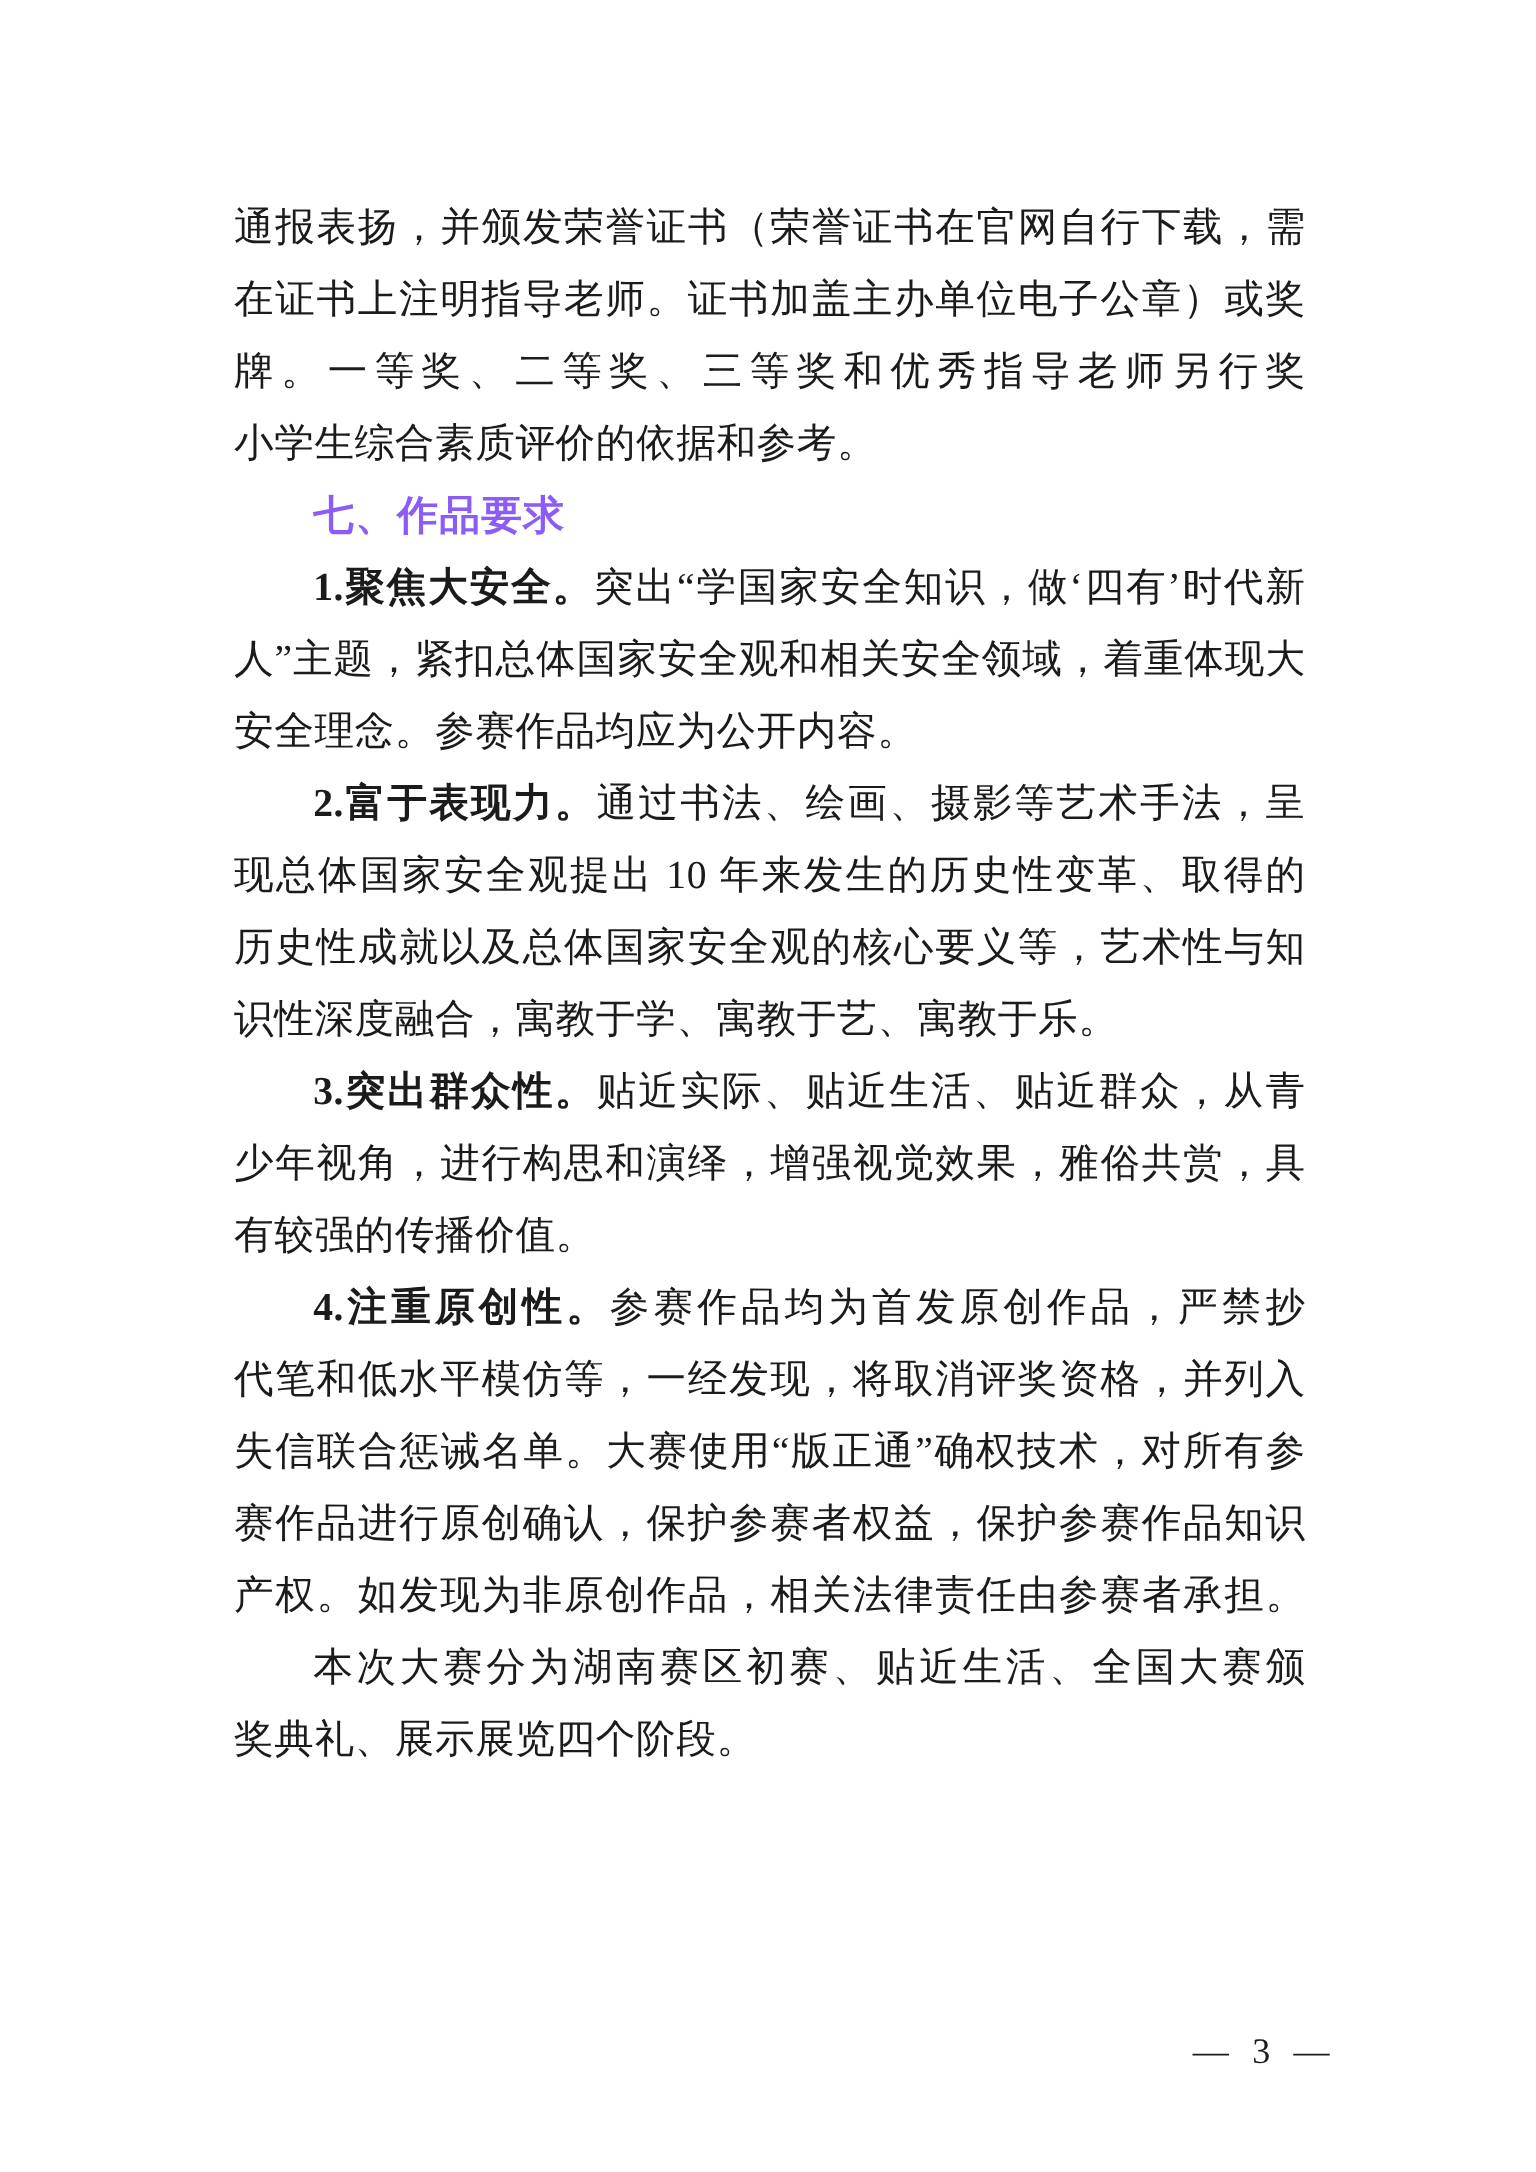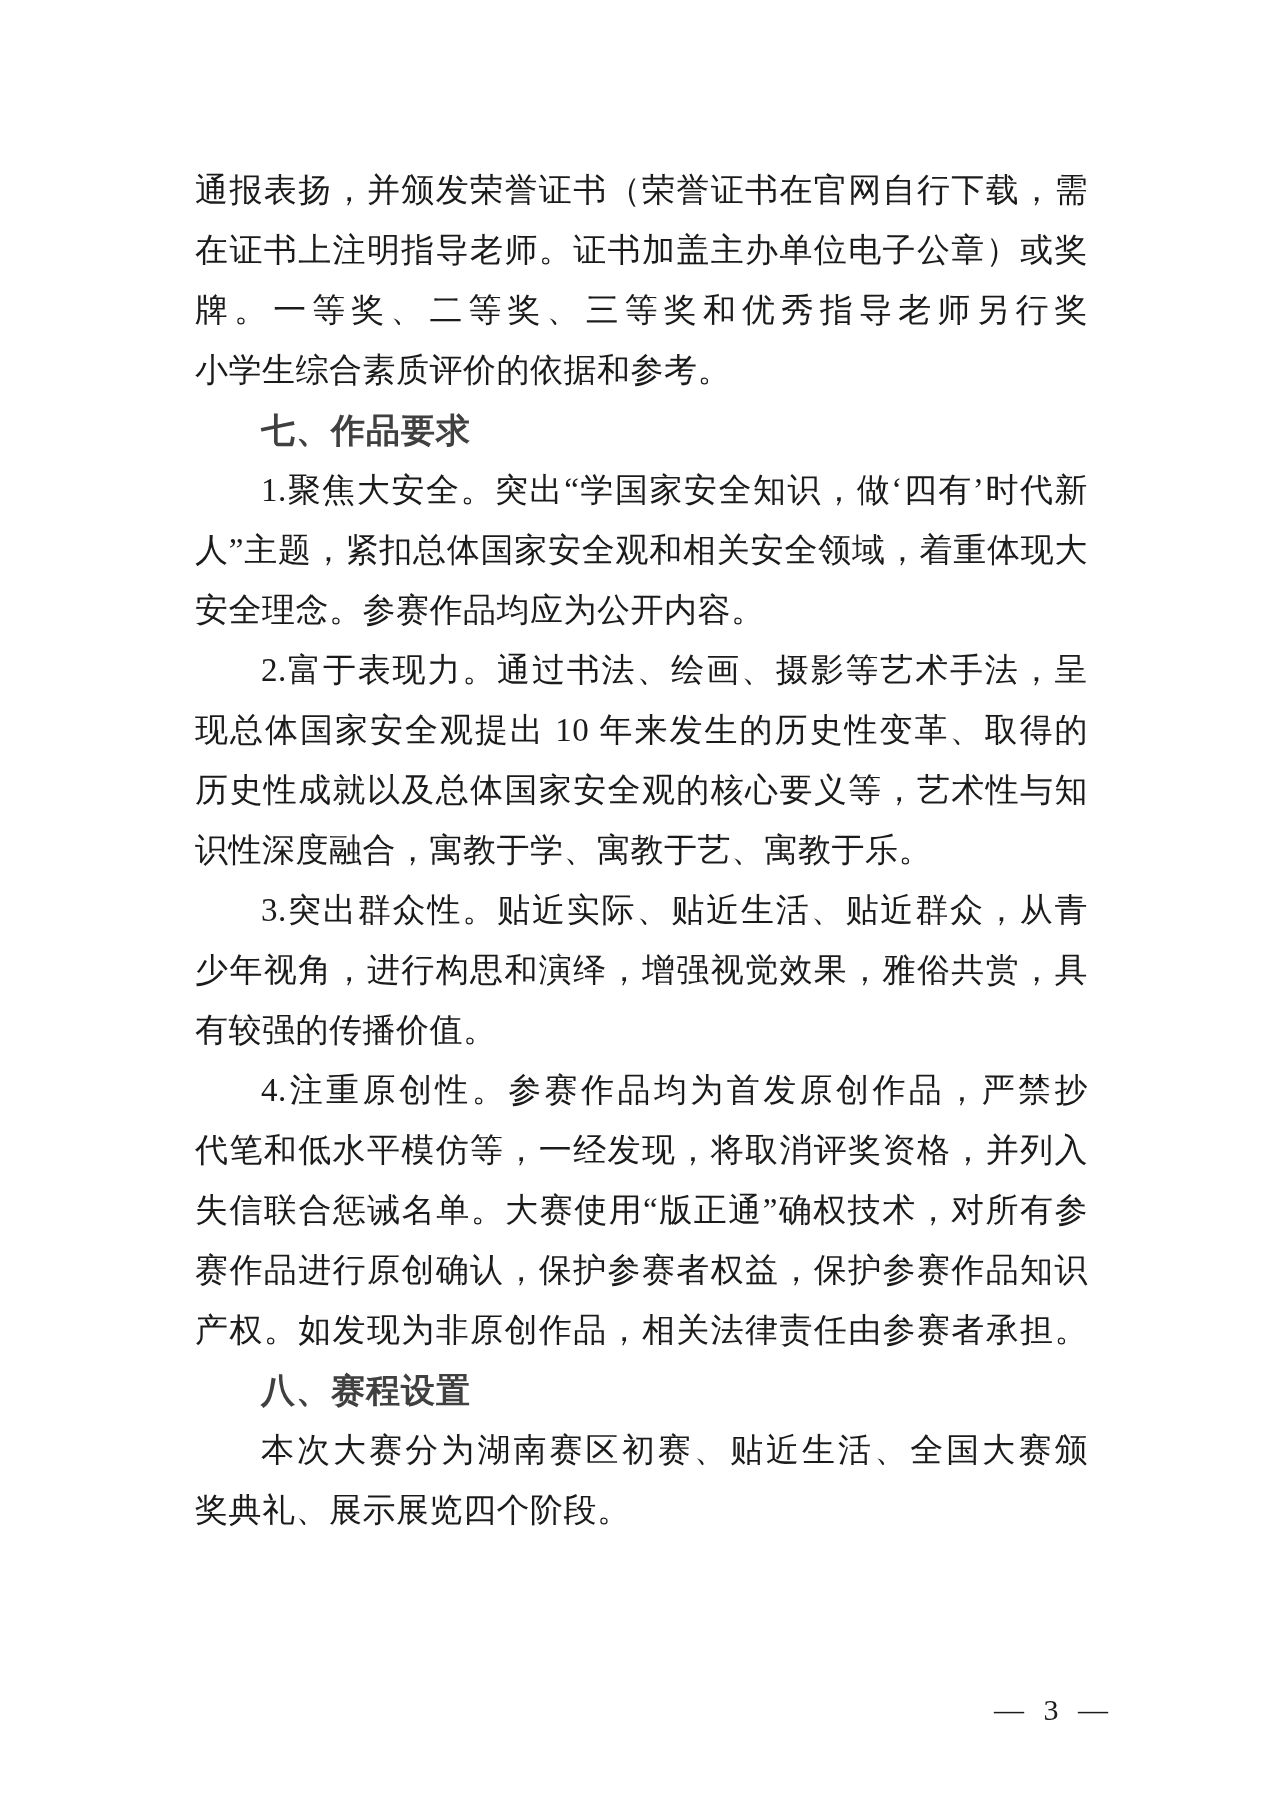--- a/index.html
+++ b/index.html
@@ -39,30 +39,30 @@
     overflow: hidden;
   }
   .line.fill {
     text-align: justify;
     text-align-last: justify;
   }
   .line.indent {
     text-indent: 66px;
   }
   .line b {
-    font-weight: 400;
+    font-weight: 700;
     margin-top: 24px;
   }
   .heading {
     font-family: "Liberation Sans", "DejaVu Sans", sans-serif;
     font-weight: 700;
     font-size: 34px;
     line-height: 60px;
     height: 60px;
-    color: #404040;
+    color: #8b5cf6;
     text-indent: 66px;
     letter-spacing: 1px;
   }
   .page-footer {
     position: absolute;
     top: 1688px;
     right: 190px;
     font-size: 30px;
     line-height: 44px;
     letter-spacing: 6px;
@@ -87,18 +87,17 @@
       <div class="line fill">历史性成就以及总体国家安全观的核心要义等，艺术性与知</div>
       <div class="line">识性深度融合，寓教于学、寓教于艺、寓教于乐。</div>
       <div class="line fill indent"><b>3.突出群众性。</b>贴近实际、贴近生活、贴近群众，从青</div>
       <div class="line fill">少年视角，进行构思和演绎，增强视觉效果，雅俗共赏，具</div>
       <div class="line">有较强的传播价值。</div>
       <div class="line fill indent"><b>4.注重原创性。</b>参赛作品均为首发原创作品，严禁抄袭、</div>
       <div class="line fill">代笔和低水平模仿等，一经发现，将取消评奖资格，并列入</div>
       <div class="line fill">失信联合惩诫名单。大赛使用“版正通”确权技术，对所有参</div>
       <div class="line fill">赛作品进行原创确认，保护参赛者权益，保护参赛作品知识</div>
       <div class="line fill">产权。如发现为非原创作品，相关法律责任由参赛者承担。</div>
-      <div class="heading">八、赛程设置</div>
       <div class="line fill indent">本次大赛分为湖南赛区初赛、贴近生活、全国大赛颁</div>
       <div class="line">奖典礼、展示展览四个阶段。</div>
     </div>
   <div class="page-footer">— 3 —</div>
 </div>
 
 </body></html>

